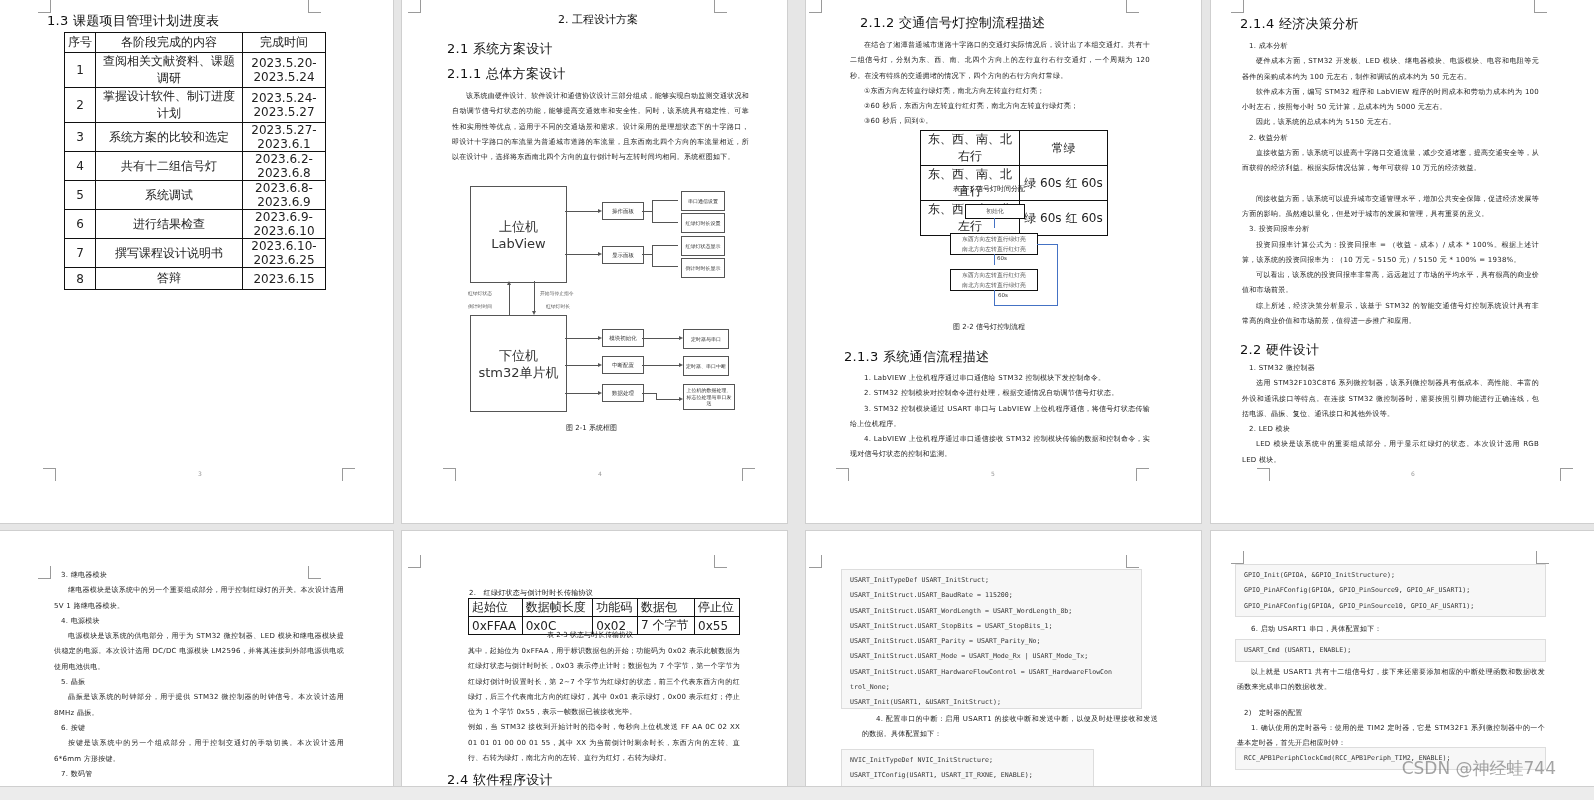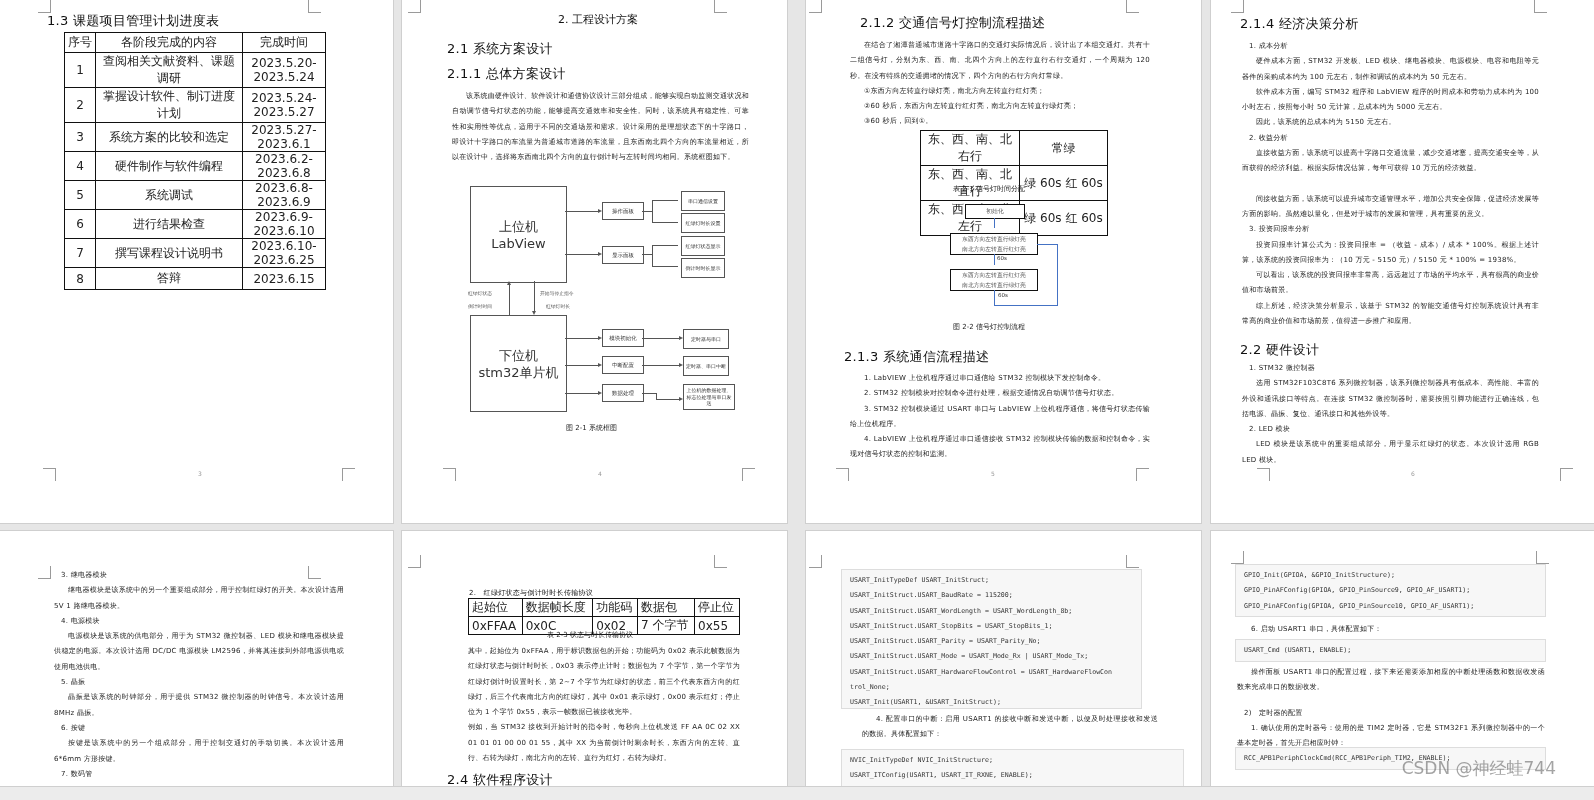--- a/index.html
+++ b/index.html
@@ -71,21 +71,21 @@
           <td>掌握设计软件、制订进度计划</td>
           <td>2023.5.24-2023.5.27</td>
         </tr>
     <tr style="height:22px;">
           <td>3</td>
           <td>系统方案的比较和选定</td>
           <td>2023.5.27-2023.6.1</td>
         </tr>
     <tr style="height:22px;">
           <td>4</td>
-          <td>硬件制作与软件编程</td>
+          <td>共有十二组信号灯</td>
           <td>2023.6.2-2023.6.8</td>
         </tr>
     <tr style="height:22px;">
           <td>5</td>
           <td>系统调试</td>
           <td>2023.6.8-2023.6.9</td>
         </tr>
     <tr style="height:22px;">
           <td>6</td>
           <td>进行结果检查</td>
@@ -326,33 +326,33 @@
   <div class="h" style="left:45px;top:240px;">2.4 软件程序设计</div>
 </div>
 
 <div class="page" style="left:806px;top:531px;width:395px;height:255px;">
   <div class="corner c-bl" style="left:3px;top:24px;transform:scaleY(-1);"></div>
   <div class="corner c-br" style="left:320px;top:24px;transform:scaleY(-1);"></div>
   <div class="code" style="left:35px;top:38px;width:301px;height:140px;"><div>USART_InitTypeDef USART_InitStruct;</div><div>USART_InitStruct.USART_BaudRate = 115200;</div><div>USART_InitStruct.USART_WordLength = USART_WordLength_8b;</div><div>USART_InitStruct.USART_StopBits = USART_StopBits_1;</div><div>USART_InitStruct.USART_Parity = USART_Parity_No;</div><div>USART_InitStruct.USART_Mode = USART_Mode_Rx | USART_Mode_Tx;</div><div>USART_InitStruct.USART_HardwareFlowControl = USART_HardwareFlowCon</div><div>trol_None;</div><div>USART_Init(USART1, &amp;USART_InitStruct);</div></div>
   <div class="para" style="left:56px;top:181px;width:296px;">
     <p class="ind">4. 配置串口的中断：启用 USART1 的接收中断和发送中断，以便及时处理接收和发送的数据。具体配置如下：</p>
   </div>
-  <div class="code" style="left:35px;top:218px;width:343px;height:40px;"><div>NVIC_InitTypeDef NVIC_InitStructure;</div><div>USART_ITConfig(USART1, USART_IT_RXNE, ENABLE);</div></div>
+  <div class="code" style="left:35px;top:218px;width:253px;height:40px;"><div>NVIC_InitTypeDef NVIC_InitStructure;</div><div>USART_ITConfig(USART1, USART_IT_RXNE, ENABLE);</div></div>
 </div>
 
 <div class="page" style="left:1211px;top:531px;width:383px;height:255px;">
   <div class="corner c-bl" style="left:20px;top:20px;transform:scaleY(-1);"></div>
   <div class="corner c-br" style="left:325px;top:20px;transform:scaleY(-1);"></div>
   <div class="code" style="left:24px;top:33px;width:311px;height:53px;"><div>GPIO_Init(GPIOA, &amp;GPIO_InitStructure);</div><div>GPIO_PinAFConfig(GPIOA, GPIO_PinSource9, GPIO_AF_USART1);</div><div>GPIO_PinAFConfig(GPIOA, GPIO_PinSource10, GPIO_AF_USART1);</div></div>
   <div class="para" style="left:26px;top:91px;width:308px;">
     <p class="ind">6. 启动 USART1 串口，具体配置如下：</p>
   </div>
   <div class="code" style="left:24px;top:108px;width:311px;height:23px;"><div>USART_Cmd (USART1, ENABLE);</div></div>
   <div class="para" style="left:26px;top:134px;width:308px;">
-    <p class="ind">操作面板 USART1 串口的配置过程，接下来还需要添加相应的中断处理函数和数据收发函数来完成串口的数据收发。</p>
+    <p class="ind">以上就是 USART1 共有十二组信号灯，接下来还需要添加相应的中断处理函数和数据收发函数来完成串口的数据收发。</p>
     <p style="height:10px;"></p>
     <p class="ind1">2)　定时器的配置</p>
     <p class="ind">1. 确认使用的定时器号：使用的是 TIM2 定时器，它是 STM32F1 系列微控制器中的一个基本定时器，首先开启相应时钟：</p>
   </div>
   <div class="code" style="left:24px;top:216px;width:311px;height:23px;"><div>RCC_APB1PeriphClockCmd(RCC_APB1Periph_TIM2, ENABLE);</div></div>
 </div>
 
 <div class="bottom-bar"></div>
 <div class="watermark">CSDN @神经蛙744</div>
 

